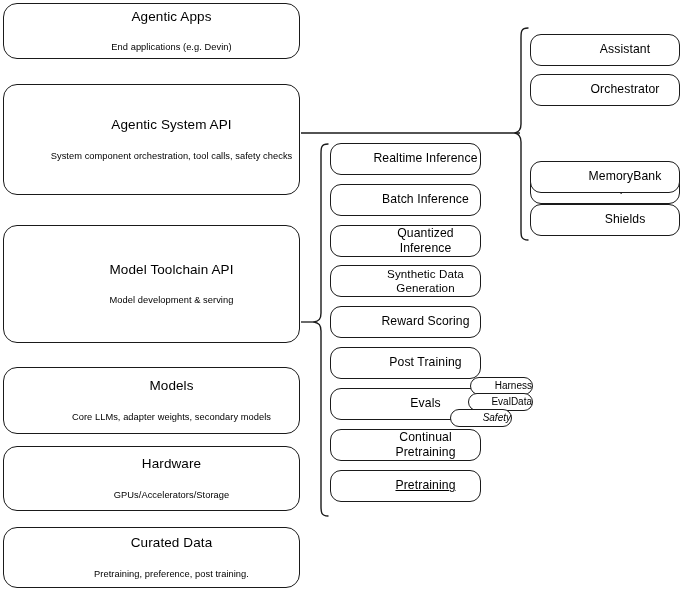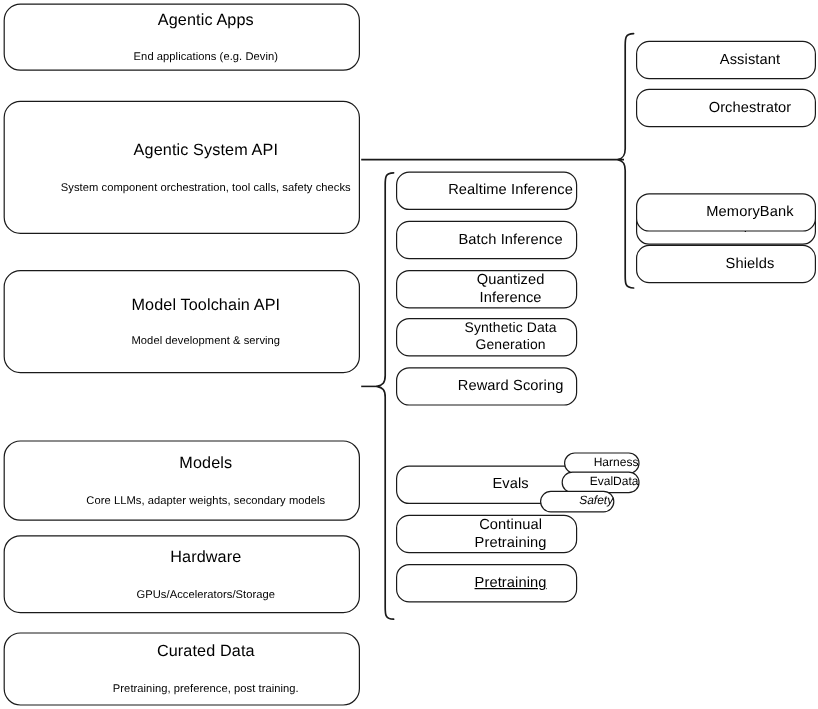--- a/index.html
+++ b/index.html
@@ -140,21 +140,21 @@
   <div class="box stack-box" style="top:3px; height:56px;">
     <span class="title">Agentic Apps</span>
     <span class="subtitle">End applications (e.g. Devin)</span>
   </div>
 
   <div class="box stack-box" style="top:84px; height:111px;">
     <span class="title">Agentic System API</span>
     <span class="subtitle">System component orchestration, tool calls, safety checks</span>
   </div>
 
-  <div class="box stack-box" style="top:225px; height:86px;">
+  <div class="box stack-box" style="top:225px; height:118px;">
     <span class="title">Model Toolchain API</span>
     <span class="subtitle">Model development &amp; serving</span>
   </div>
 
   <div class="box stack-box" style="top:367px; height:67px;">
     <span class="title">Models</span>
     <span class="subtitle">Core LLMs, adapter weights, secondary models</span>
   </div>
 
   <div class="box stack-box" style="top:446px; height:65px;">
@@ -175,20 +175,23 @@
   </div>
   <div class="box cap-box" style="top:225px;">
     <span class="title">Quantized Inference</span>
   </div>
   <div class="box cap-box" style="top:265px;">
     <span class="title" style="font-size:11.6px;">Synthetic Data Generation</span>
   </div>
   <div class="box cap-box" style="top:306px;">
     <span class="title">Reward Scoring</span>
   </div>
+  <div class="box cap-box" style="top:347px;">
+    <span class="title">Post Training</span>
+  </div>
   <div class="box cap-box" style="top:388px;">
     <span class="title">Evals</span>
   </div>
   <div class="box cap-box" style="top:429px;">
     <span class="title">Continual Pretraining</span>
   </div>
   <div class="box cap-box" style="top:470px;text-decoration:underline;">
     <span class="title">Pretraining</span>
   </div>
 

